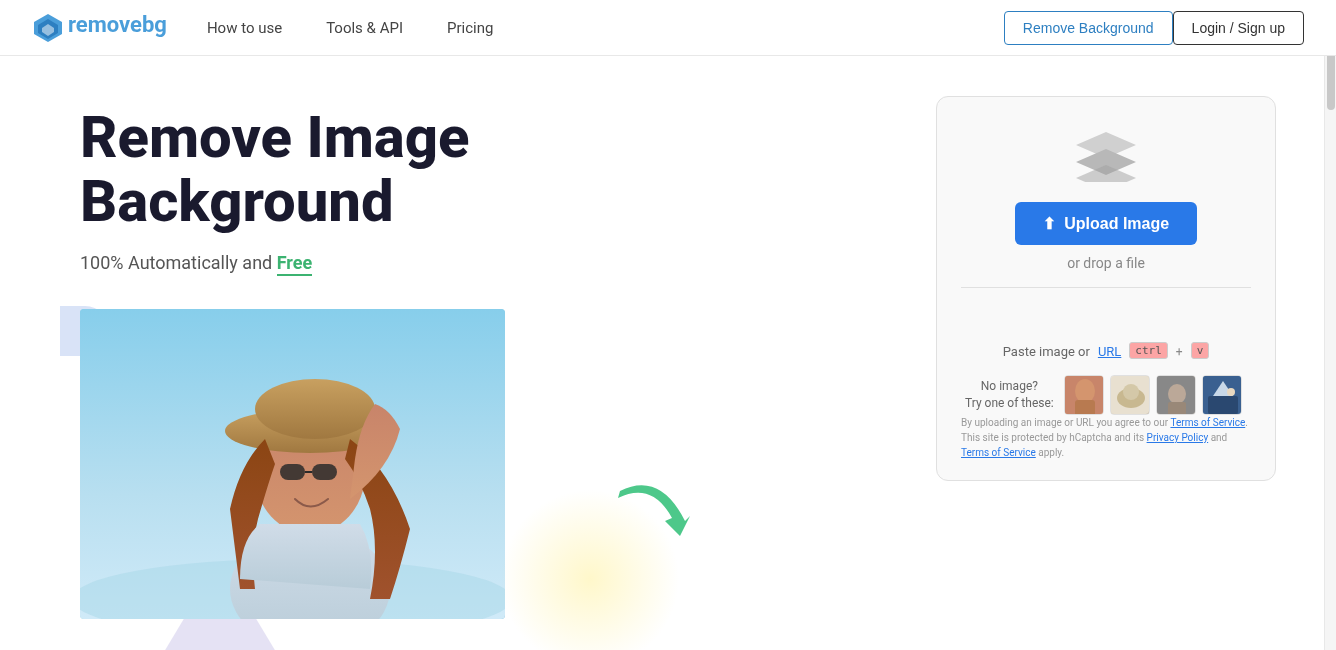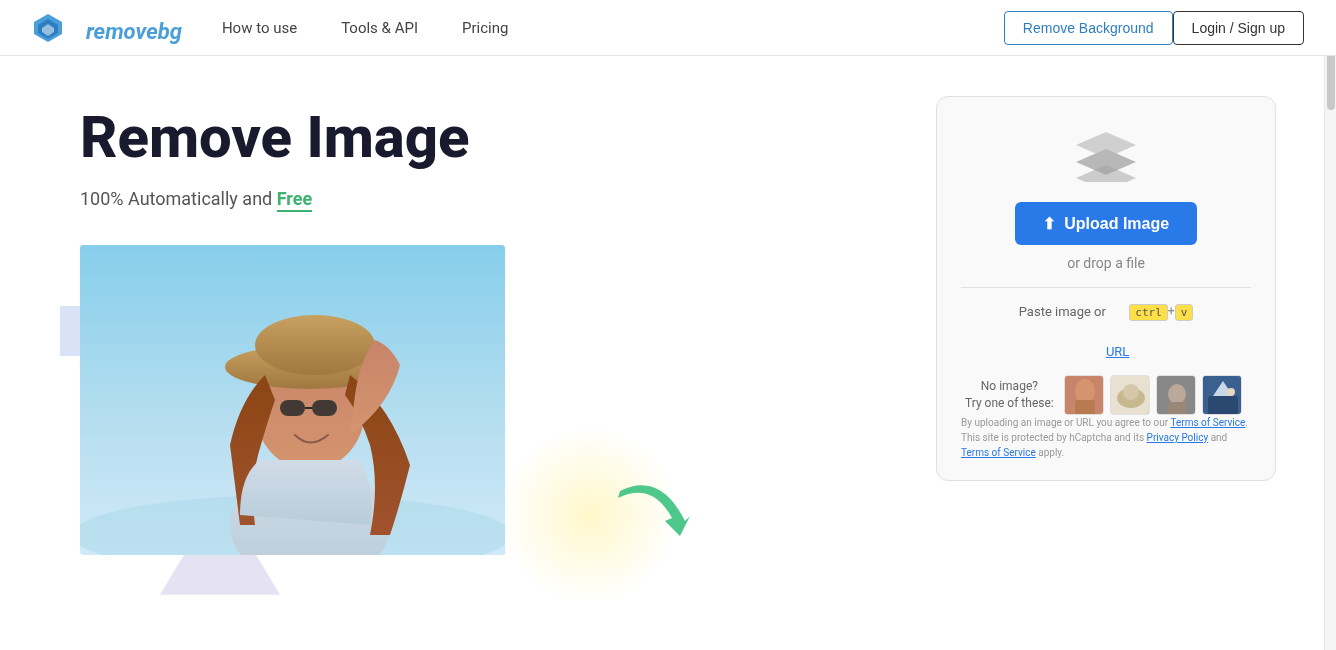--- a/index.html
+++ b/index.html
@@ -5,21 +5,21 @@
     * { margin: 0; padding: 0; box-sizing: border-box; }
     body { font-family: -apple-system, BlinkMacSystemFont, 'Segoe UI', Roboto, sans-serif; background: #fff; width: 1336px; height: 650px; overflow: hidden; }
 
     
     .navbar {
       display: flex; align-items: center; justify-content: space-between;
       padding: 0 32px; height: 56px; border-bottom: 1px solid #e8e8e8;
       background: #fff; position: relative; z-index: 10;
     }
     .nav-left { display: flex; align-items: center; gap: 40px; }
-    .logo { display: flex; align-items: flex-end; gap: 22px; text-decoration: none; font-style: italic; }
+    .logo { display: flex; align-items: flex-start; gap: 4px; text-decoration: none; }
     .logo-text { font-size: 22px; font-weight: 700; color: #222; }
     .logo-text span { color: #4a9eda; }
     .nav-links { display: flex; align-items: center; gap: 44px; }
     .nav-link { font-size: 15px; color: #444; text-decoration: none; cursor: pointer; }
     .nav-right { display: flex; align-items: center; gap: 0; }
     .btn-remove-bg {
       padding: 8px 18px; border: 1.5px solid #2d7fc1; border-radius: 4px;
       color: #2d7fc1; background: #fff; font-size: 14px; font-weight: 500; cursor: pointer;
     }
     .btn-login {
@@ -79,24 +79,24 @@
     .upload-btn {
       display: inline-flex; align-items: center; gap: 8px;
       background: #2979e8; color: #fff; border: none; border-radius: 6px;
       padding: 12px 28px; font-size: 16px; font-weight: 600; cursor: pointer;
       margin-bottom: 10px;
     }
     .drop-text { font-size: 14px; color: #888; margin-bottom: 16px; }
 
     .divider { border: none; border-top: 1px solid #e0e0e0; margin: 16px 0; }
 
-    .paste-row { display: flex; align-items: flex-start; justify-content: center; gap: 0; font-size: 13px; color: #666; }
+    .paste-row { display: flex; align-items: flex-end; justify-content: center; gap: 8px; font-size: 13px; color: #666; }
     .url-link { color: #2979e8; text-decoration: underline; cursor: pointer; margin-top: 40px; }
     .kbd {
-      background: #fde047; border: 1px solid #ccc; border-radius: 3px;
+      background: #fca5a5; border: 1px solid #ccc; border-radius: 3px;
       padding: 1px 5px; font-size: 11px; color: #555; font-family: monospace;
     }
     .kbd-plus { color: #888; font-size: 12px; }
 
     
     .try-section { display: flex; align-items: center; gap: 10px; margin-top: 16px; padding: 0 4px; }
     .try-text { font-size: 12px; color: #666; white-space: nowrap; line-height: 1.4; }
     .sample-images { display: flex; gap: 6px; }
     .sample-thumb {
       width: 40px; height: 40px; border-radius: 4px; overflow: hidden;
@@ -157,20 +157,21 @@
 </nav>
 
 <main class="main">
 
   <div class="left-side">
 
     <div class="circle-decoration"></div>
 
     <h1 class="hero-title">
       <span>Remove Image</span><br>
+      <span>Background</span>
     </h1>
     <p class="hero-subtitle">
       <span>100% Automatically and </span><span class="free-text">Free</span>
     </p>
 
     <div class="image-area">
 
       <svg class="dots-decoration" viewBox="0 0 120 140">
         <g fill="#b0b0b0" opacity="0.6">
           <circle cx="10" cy="10" r="3"></circle>

